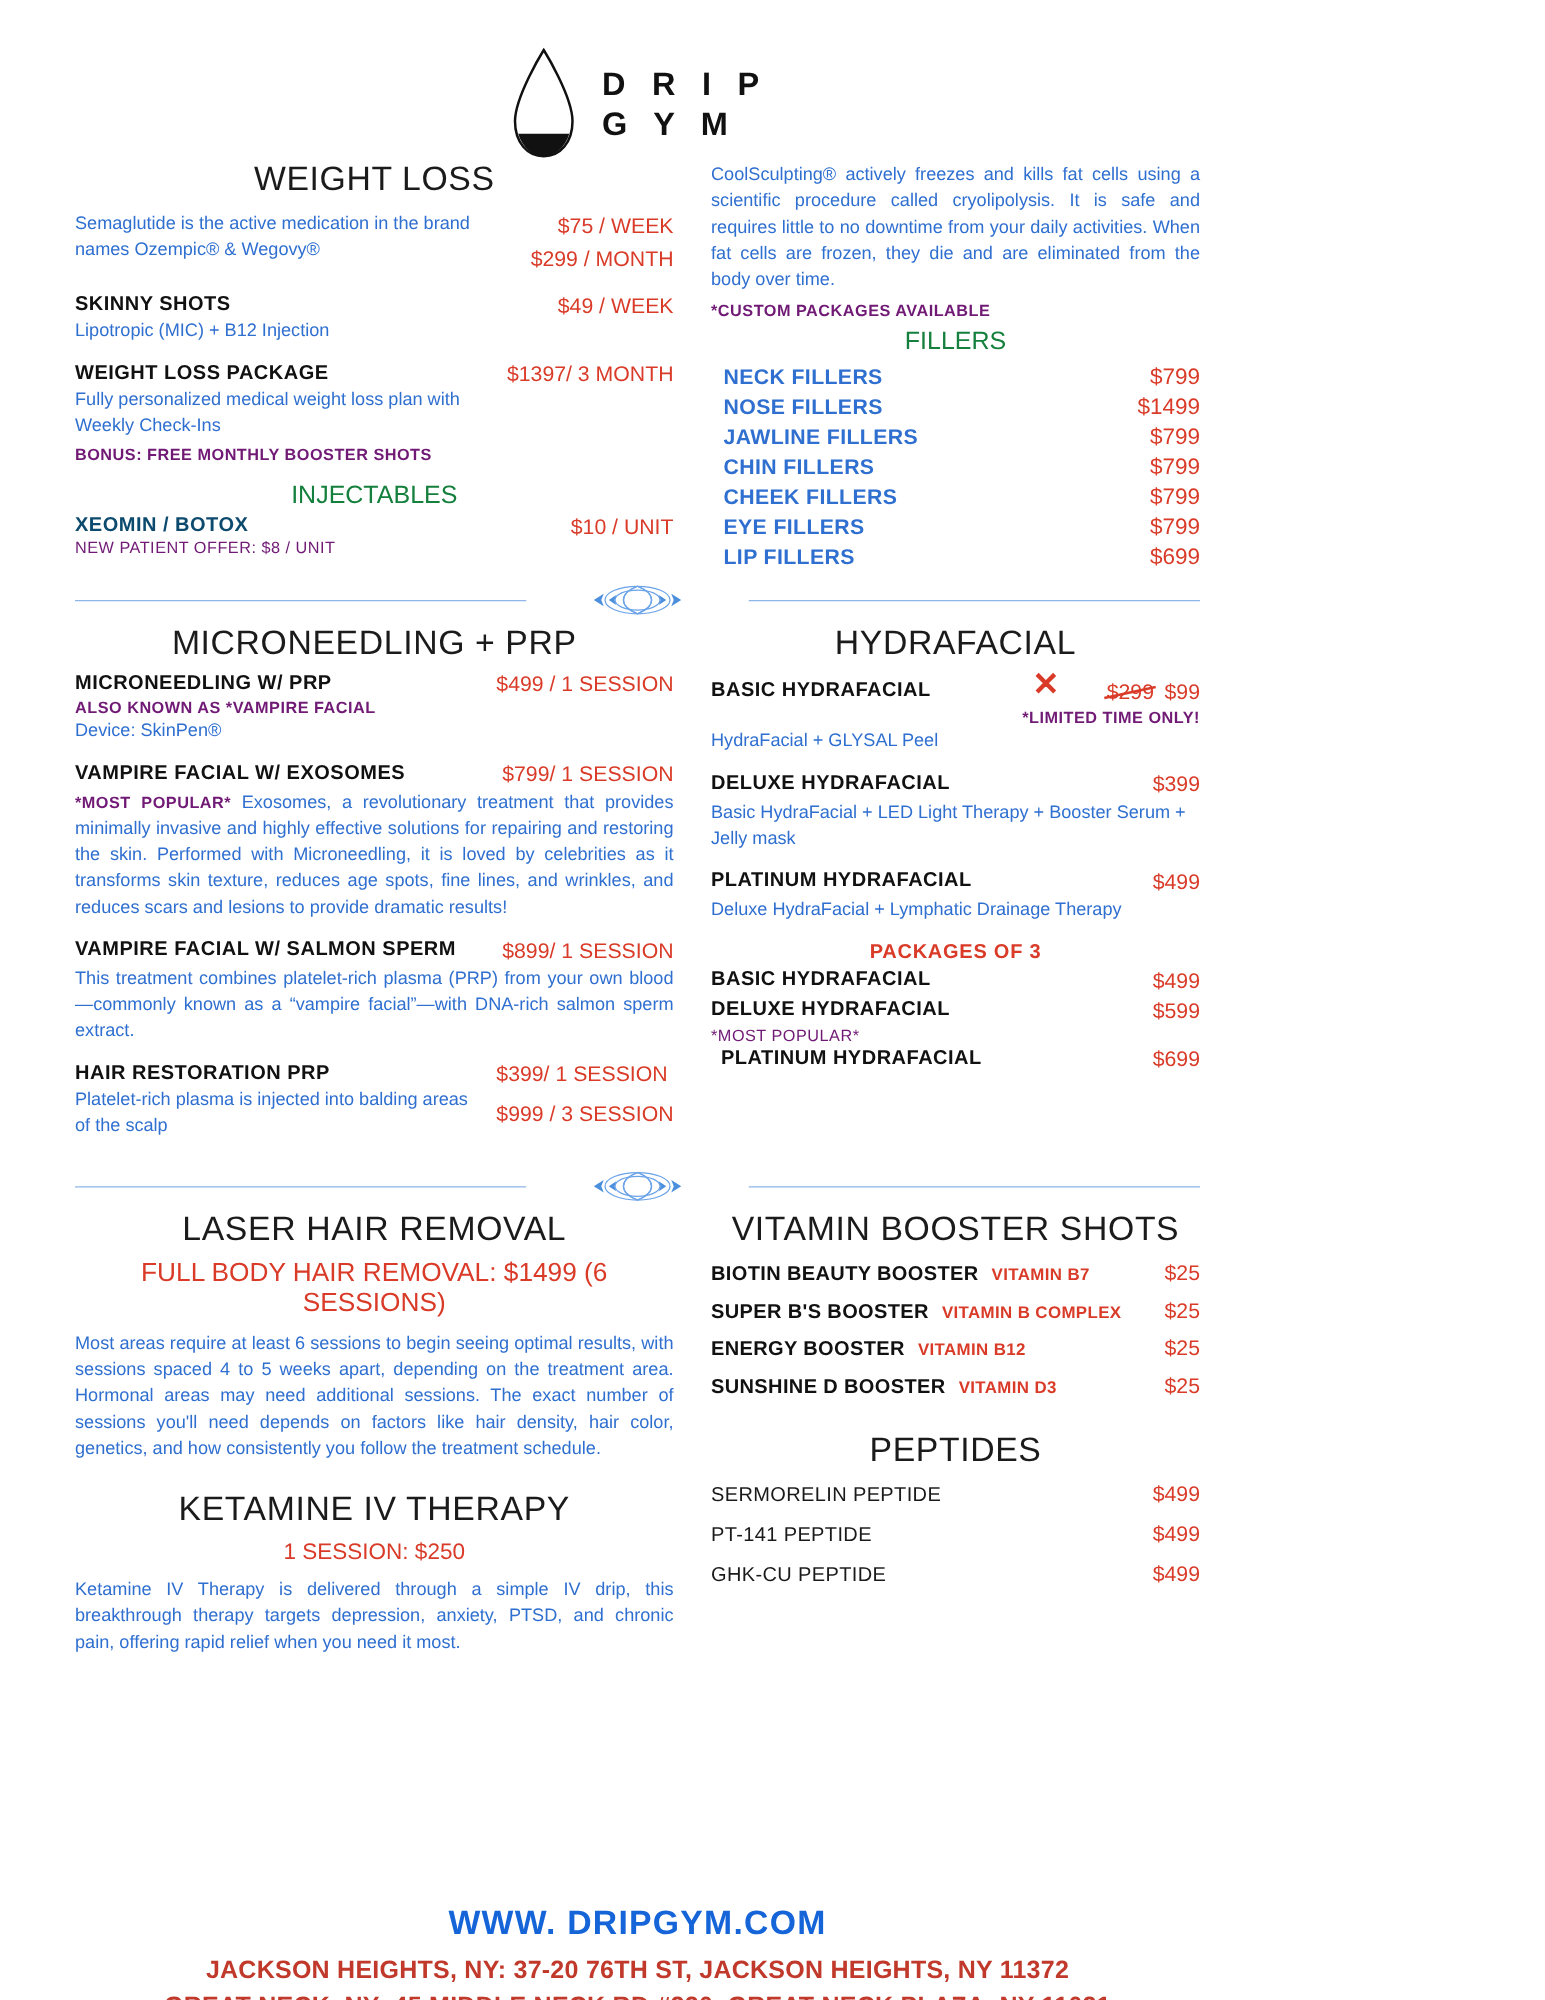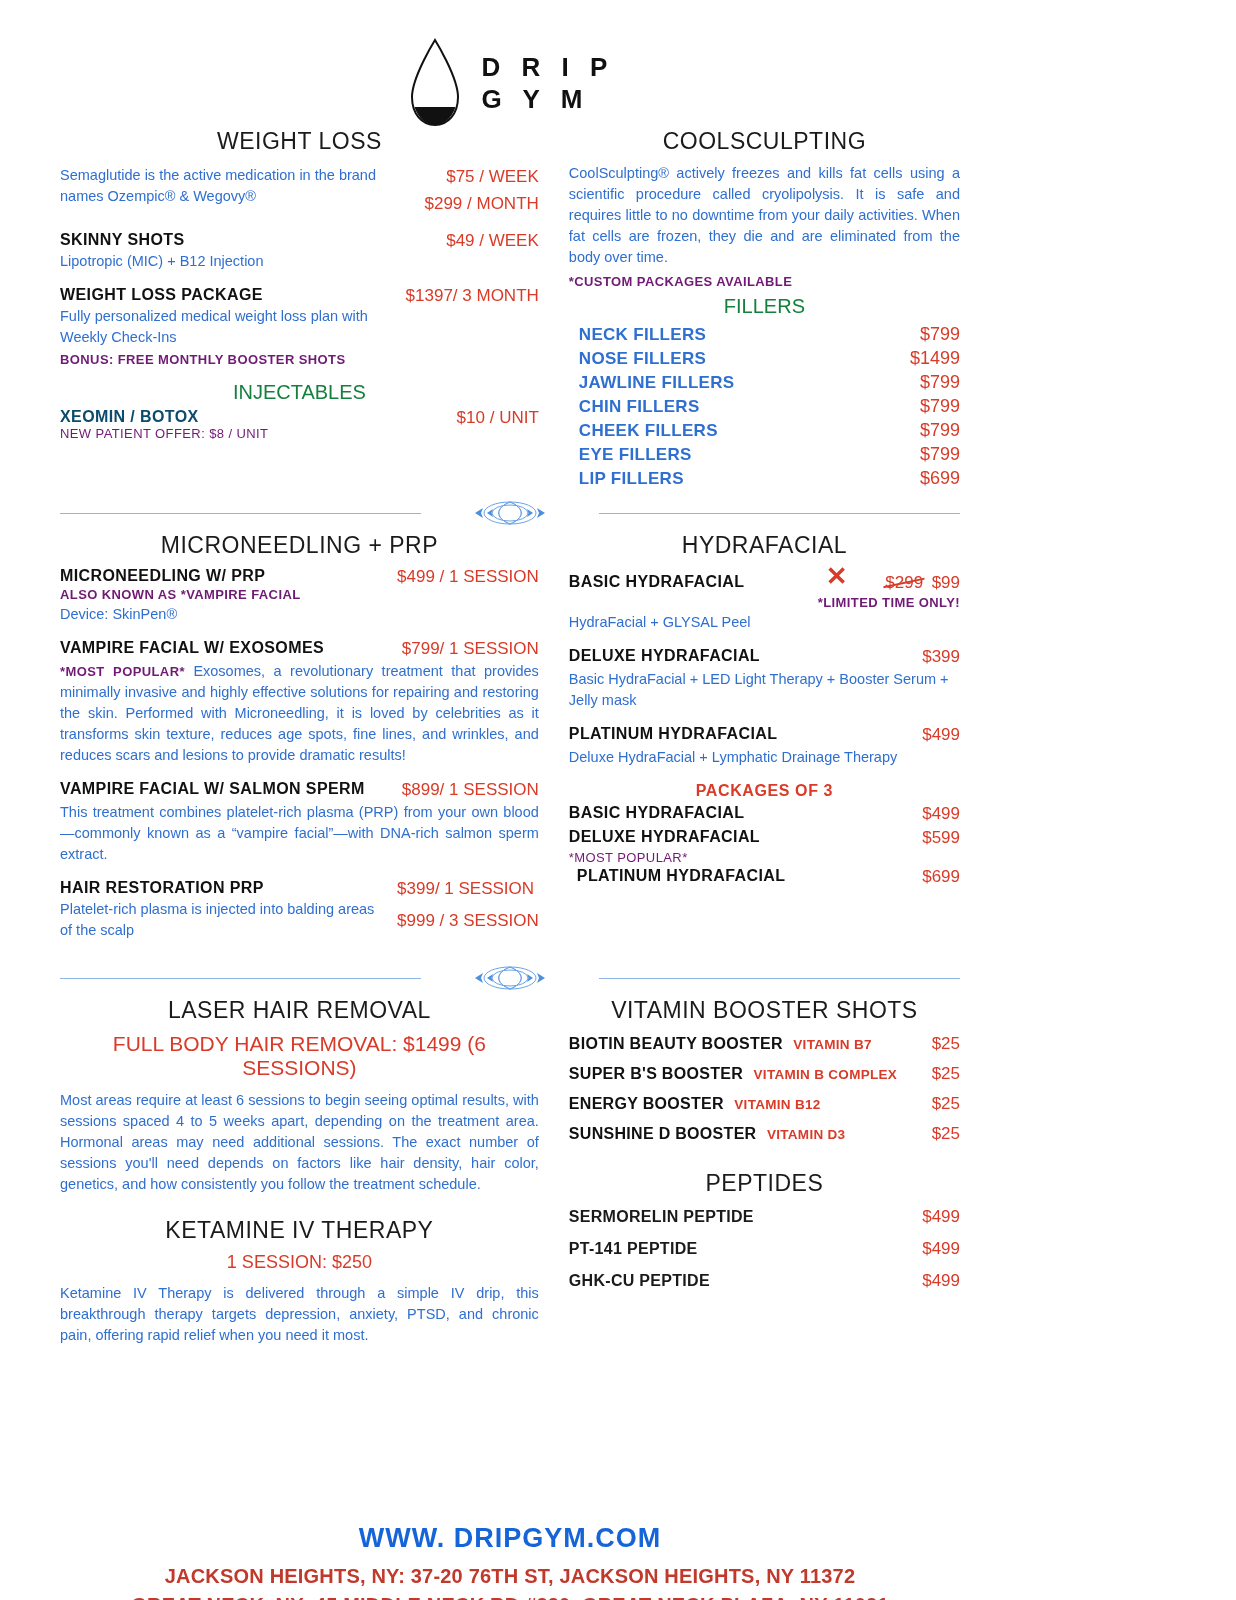--- a/index.html
+++ b/index.html
@@ -39,21 +39,21 @@
 
   
   .cols {
     display: flex;
     gap: 30px;
   }
   .col-left { width: 612px; }
   .col-right { width: 500px; }
 
   h2.sect {
-    font-size: 23px;
+    font-size: 27px;
     font-weight: 400;
     letter-spacing: 0.5px;
     text-align: center;
     color: #1b1b1b;
     margin-bottom: 8px;
   }
   h3.sub {
     font-size: 20px;
     font-weight: 400;
     text-align: center;
@@ -177,21 +177,21 @@
     margin-left: 6px;
   }
   .boost-price { font-size: 17px; color: #d93b28; }
 
   .pep-row {
     display: flex;
     justify-content: space-between;
     align-items: baseline;
     margin-bottom: 12px;
   }
-  .pep-name { font-size: 16px; font-weight: 700; letter-spacing: 0.3px; }
+  .pep-name { font-size: 16px; font-weight: 400; letter-spacing: 0.3px; }
   .pep-price { font-size: 17px; color: #d93b28; }
 
   .center-red {
     text-align: center;
     color: #d93b28;
     font-size: 21px;
     margin: 6px 0 10px;
   }
   .center-red.small { font-size: 18px; }
 
@@ -284,21 +284,20 @@
       <div class="row">
         <div>
           <div class="item-name" style="color:#0c4a6e">XEOMIN / BOTOX</div>
           <div class="note-red" style="font-weight:500">NEW PATIENT OFFER: $8 / UNIT</div>
         </div>
         <span class="price">$10 / UNIT</span>
       </div>
     </div>
 
     <div class="col-right">
-      <h2 class="sect">COOLSCULPTING</h2>
       <div class="desc justify">CoolSculpting® actively freezes and kills fat cells using a scientific procedure called cryolipolysis. It is safe and requires little to no downtime from your daily activities. When fat cells are frozen, they die and are eliminated from the body over time.</div>
       <div class="note-red" style="margin-top:6px">*CUSTOM PACKAGES AVAILABLE</div>
 
       <h3 class="sub">FILLERS</h3>
       <div>
         <div class="filler-row">
           <span class="filler-name">NECK FILLERS</span>
           <span class="filler-price">$799</span>
         </div>
         <div class="filler-row">

